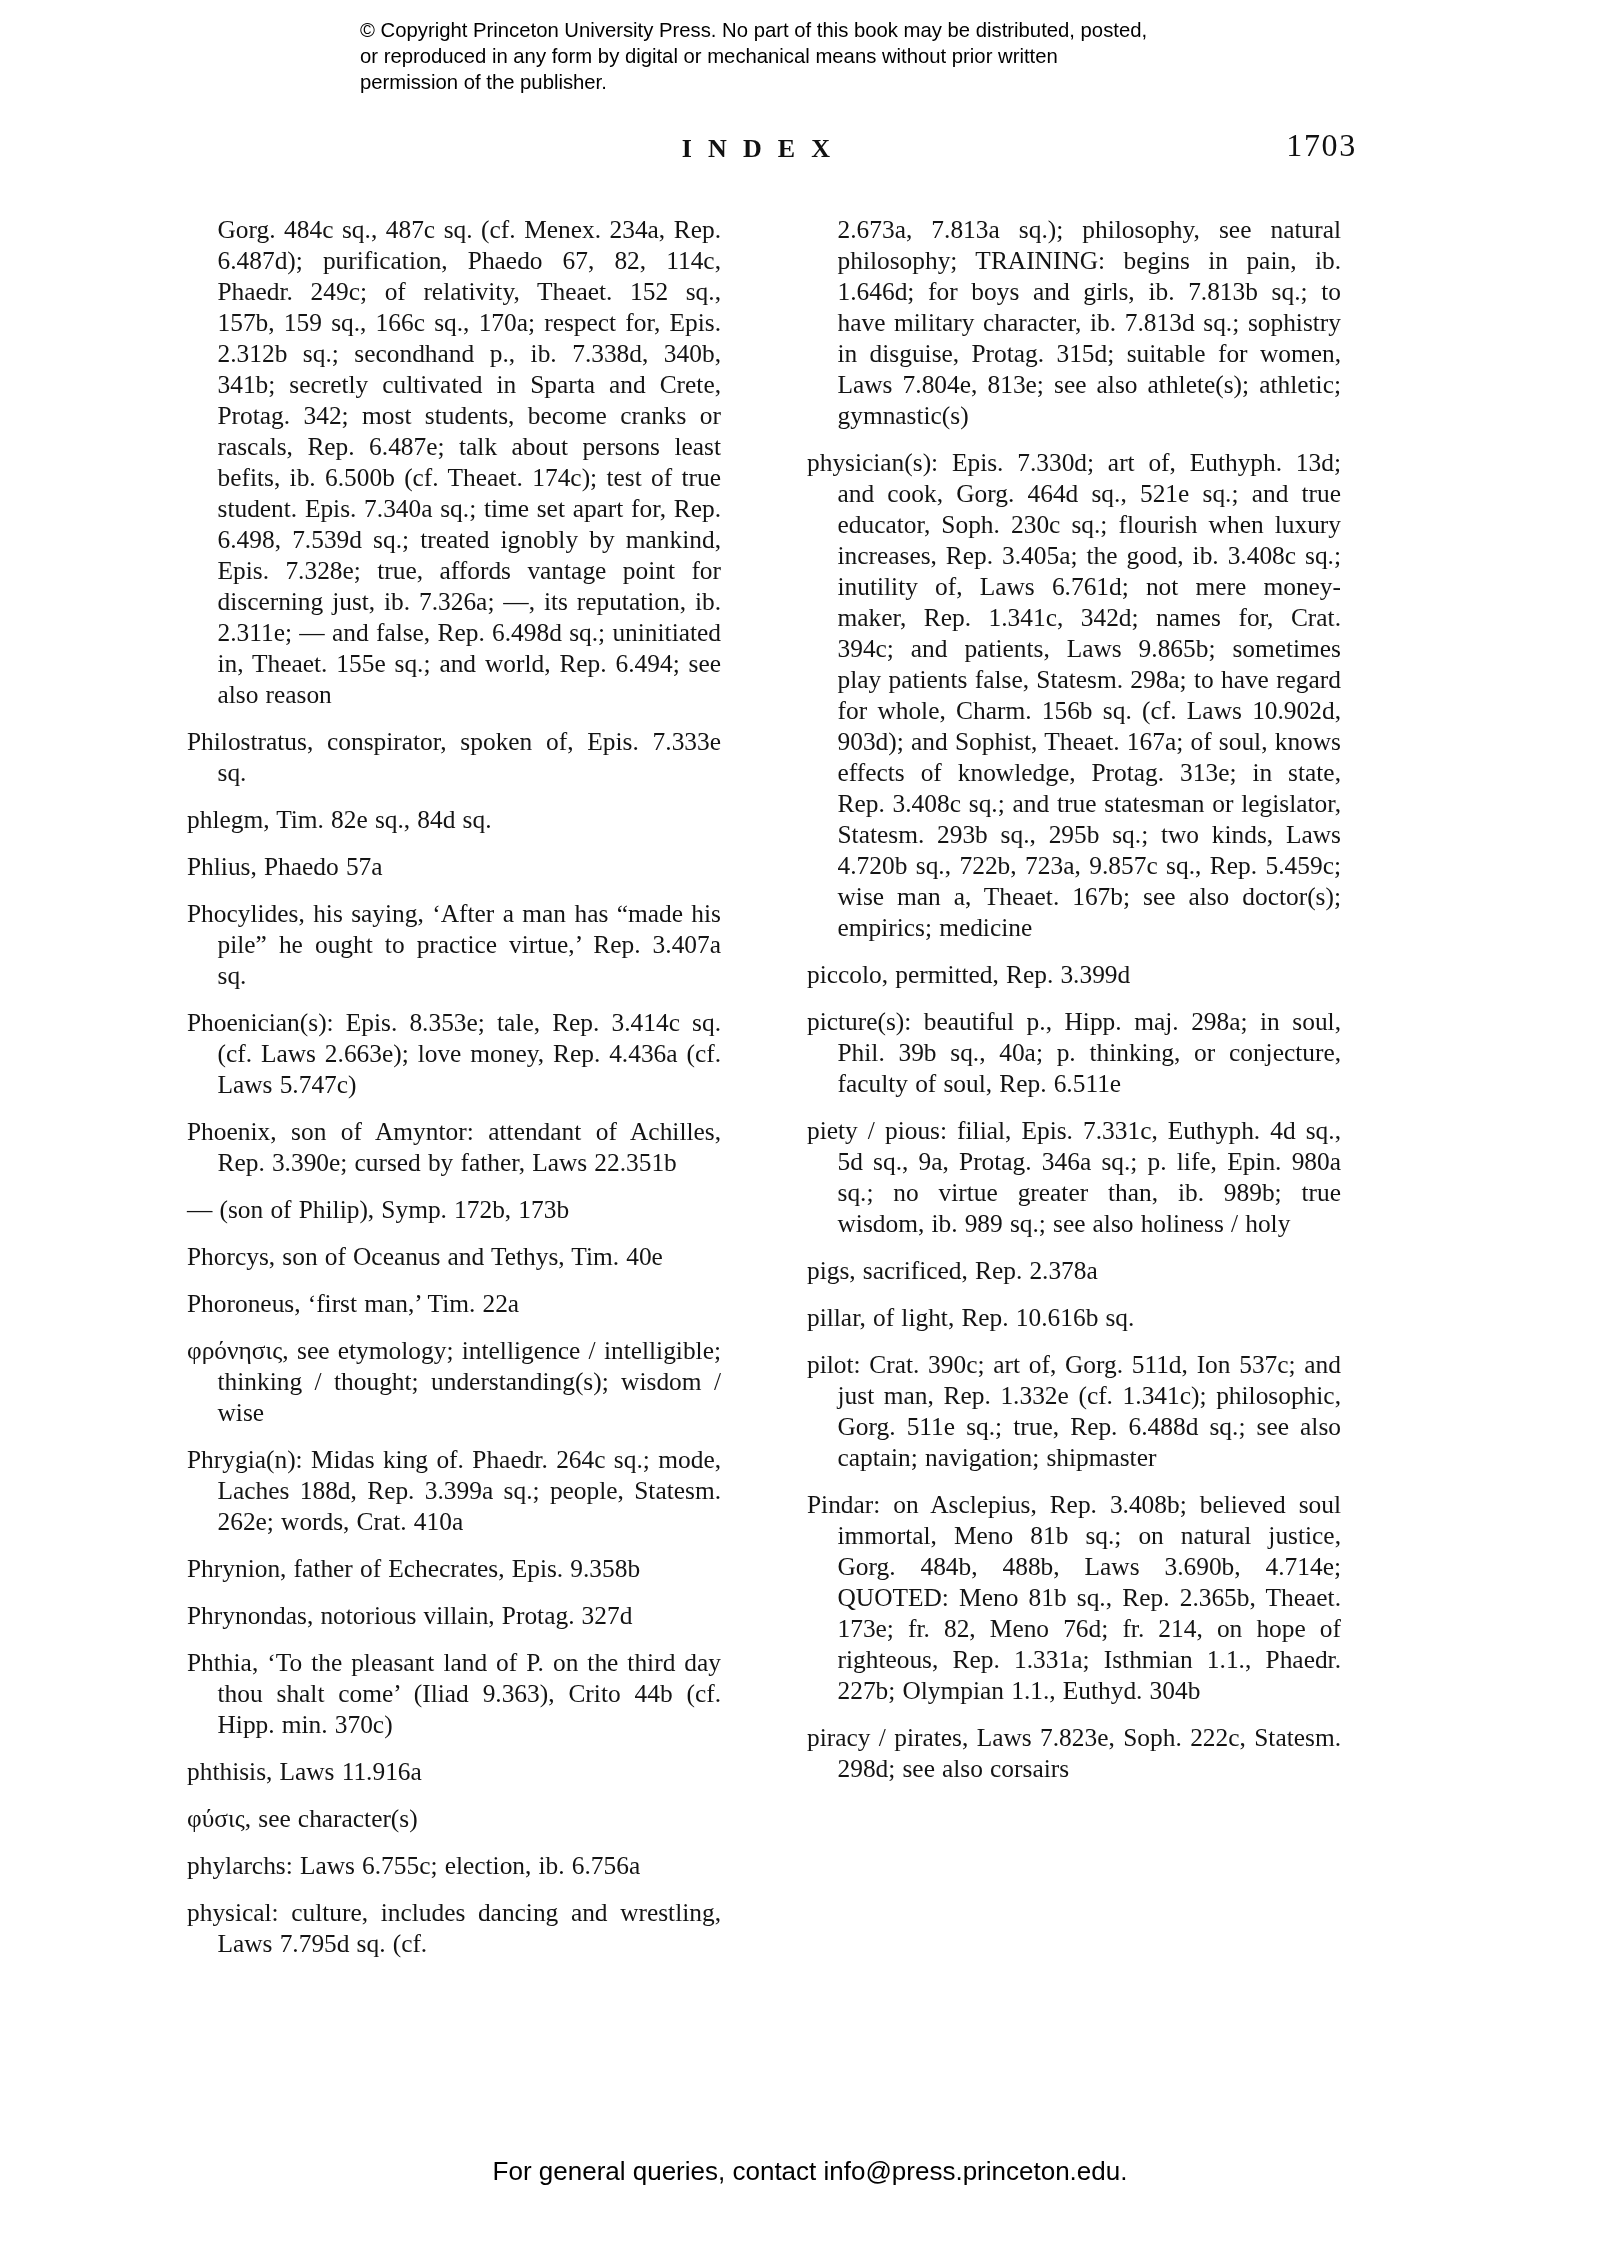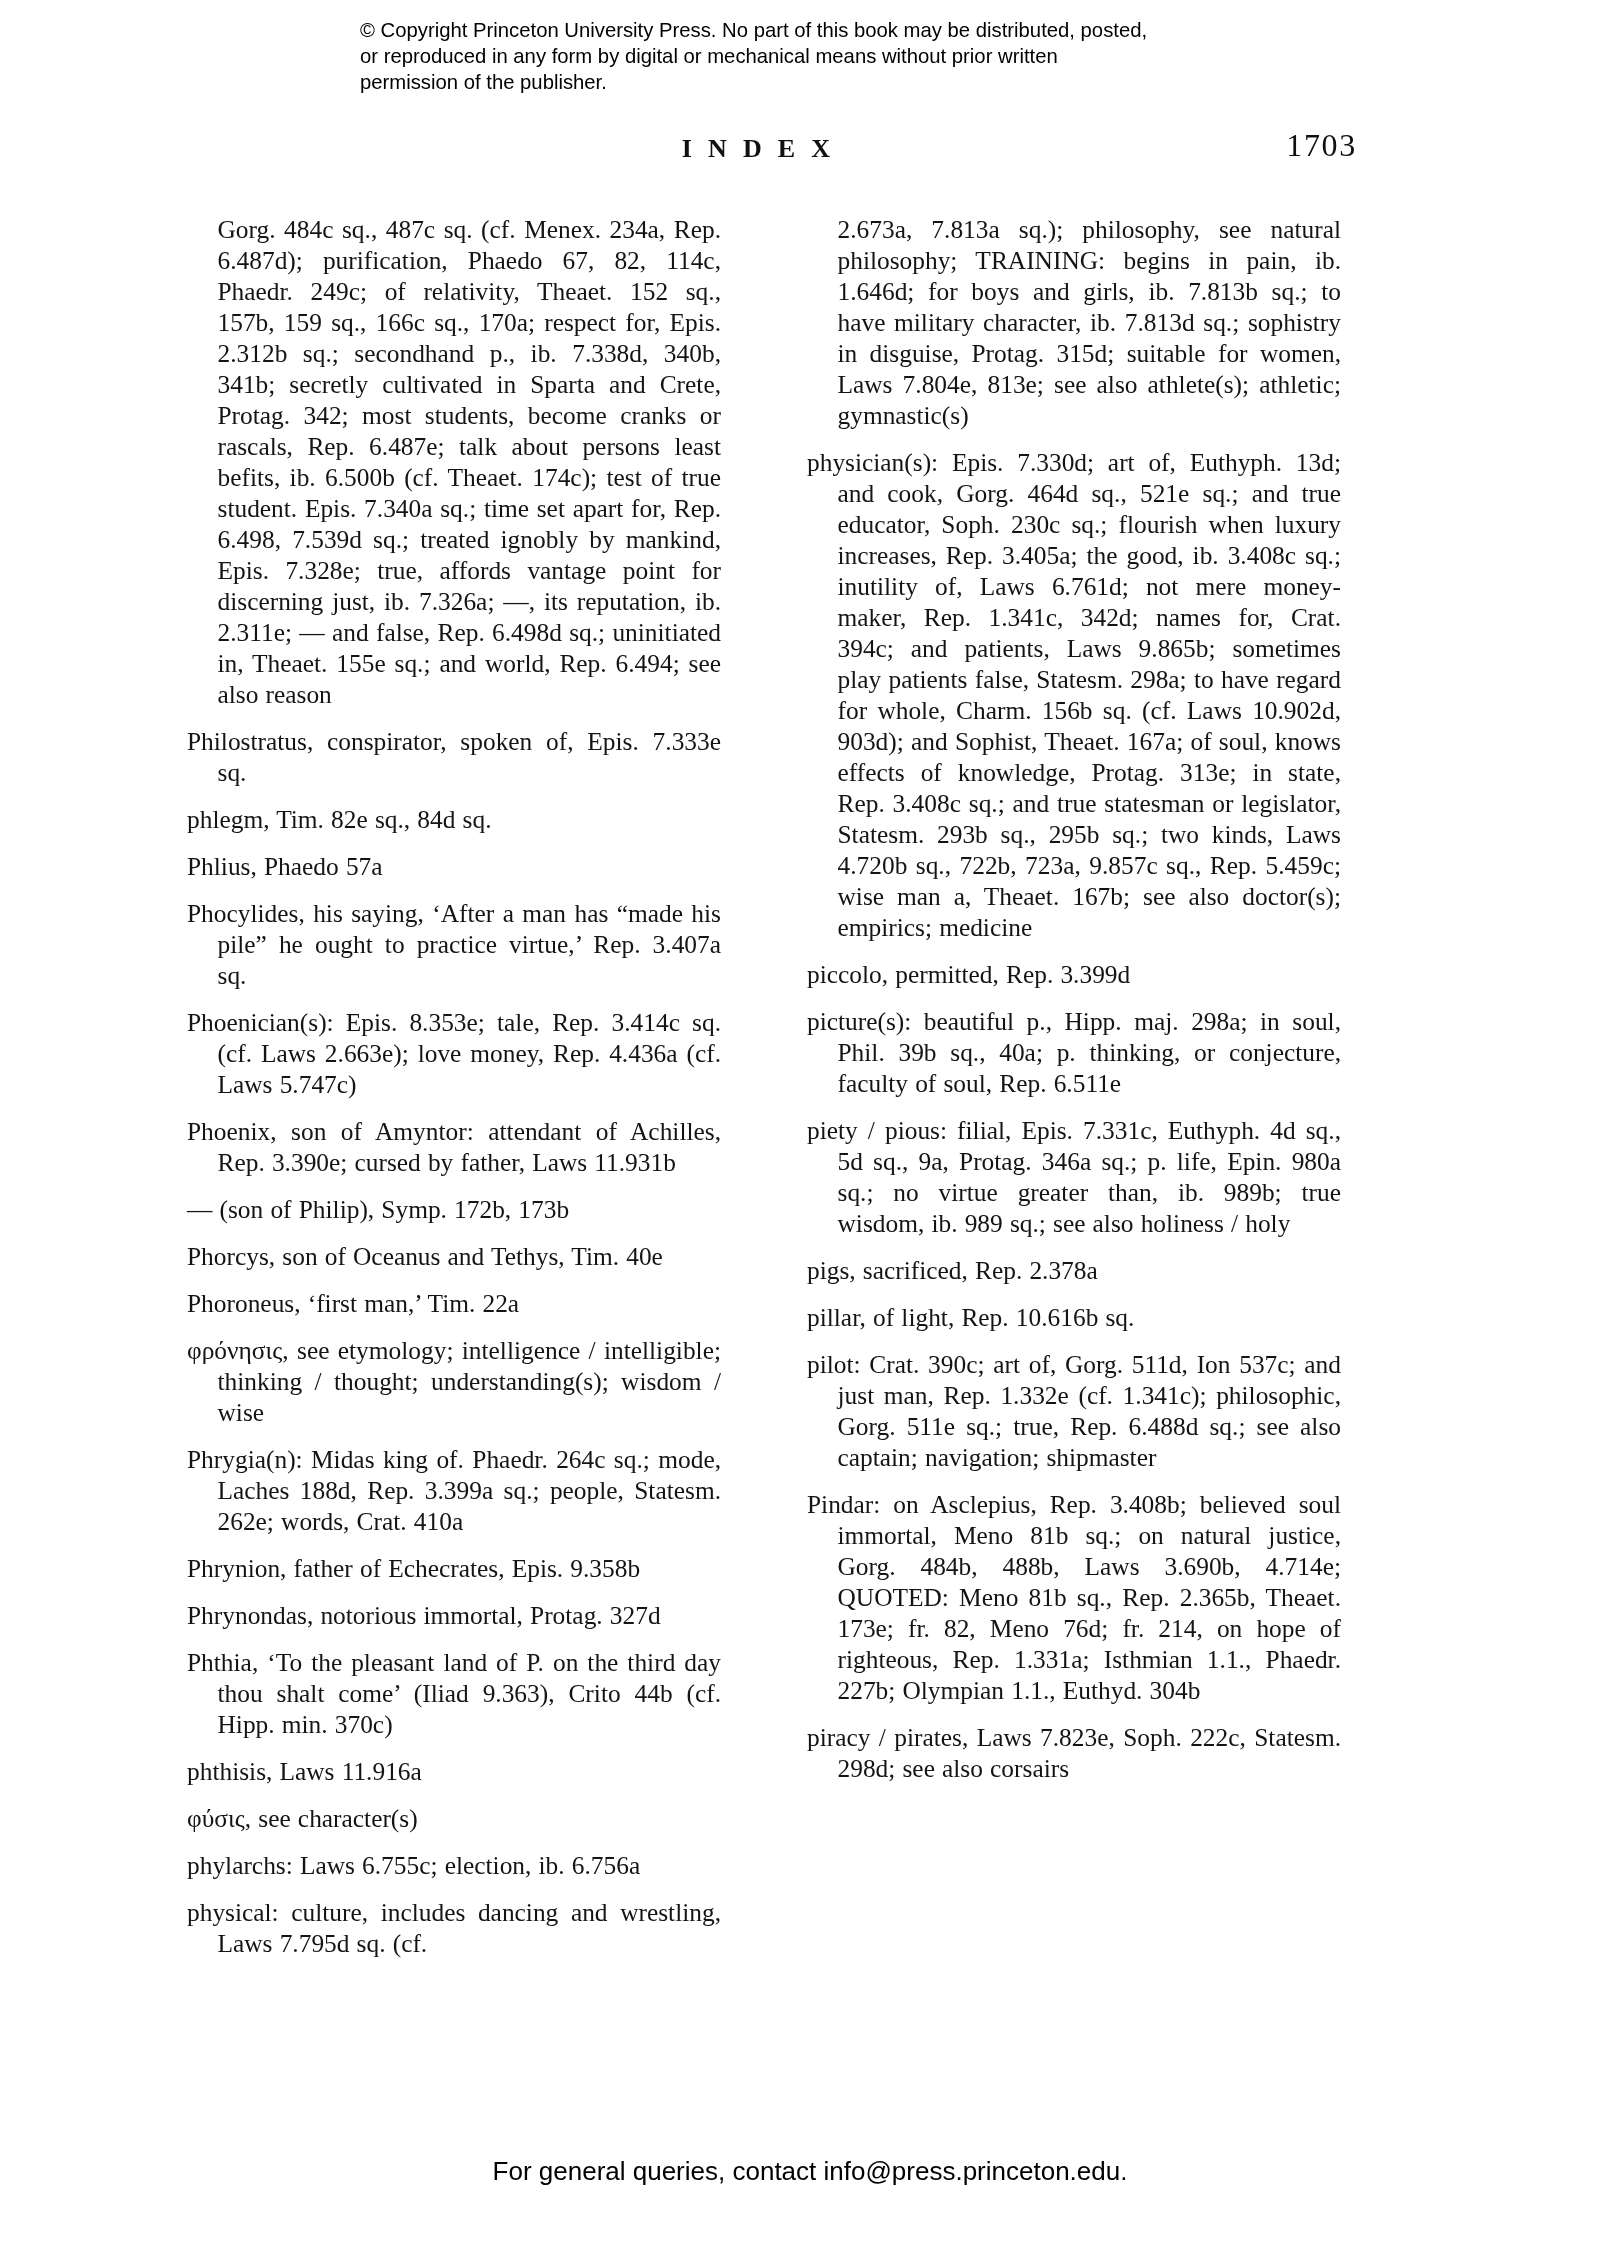--- a/index.html
+++ b/index.html
@@ -101,28 +101,28 @@
   </div>
 
   <div class="columns">
     <div class="column">
         <p class="entry continuation">Gorg. 484c sq., 487c sq. (cf. Menex. 234a, Rep. 6.487d); purification, Phaedo 67, 82, 114c, Phaedr. 249c; of relativity, Theaet. 152 sq., 157b, 159 sq., 166c sq., 170a; respect for, Epis. 2.312b sq.; secondhand p., ib. 7.338d, 340b, 341b; secretly cultivated in Sparta and Crete, Protag. 342; most students, become cranks or rascals, Rep. 6.487e; talk about persons least befits, ib. 6.500b (cf. Theaet. 174c); test of true student. Epis. 7.340a sq.; time set apart for, Rep. 6.498, 7.539d sq.; treated ignobly by mankind, Epis. 7.328e; true, affords vantage point for discerning just, ib. 7.326a; —, its reputation, ib. 2.311e; — and false, Rep. 6.498d sq.; uninitiated in, Theaet. 155e sq.; and world, Rep. 6.494; see also reason</p>
         <p class="entry">Philostratus, conspirator, spoken of, Epis. 7.333e sq.</p>
         <p class="entry">phlegm, Tim. 82e sq., 84d sq.</p>
         <p class="entry">Phlius, Phaedo 57a</p>
         <p class="entry">Phocylides, his saying, ‘After a man has “made his pile” he ought to practice virtue,’ Rep. 3.407a sq.</p>
         <p class="entry">Phoenician(s): Epis. 8.353e; tale, Rep. 3.414c sq. (cf. Laws 2.663e); love money, Rep. 4.436a (cf. Laws 5.747c)</p>
-        <p class="entry">Phoenix, son of Amyntor: attendant of Achilles, Rep. 3.390e; cursed by father, Laws 11.931b</p>
+        <p class="entry">Phoenix, son of Amyntor: attendant of Achilles, Rep. 3.390e; cursed by father, Laws 22.351b</p>
         <p class="entry">— (son of Philip), Symp. 172b, 173b</p>
         <p class="entry">Phorcys, son of Oceanus and Tethys, Tim. 40e</p>
         <p class="entry">Phoroneus, ‘first man,’ Tim. 22a</p>
         <p class="entry">φρόνησις, see etymology; intelligence / intelligible; thinking / thought; understanding(s); wisdom / wise</p>
         <p class="entry">Phrygia(n): Midas king of. Phaedr. 264c sq.; mode, Laches 188d, Rep. 3.399a sq.; people, Statesm. 262e; words, Crat. 410a</p>
         <p class="entry">Phrynion, father of Echecrates, Epis. 9.358b</p>
-        <p class="entry">Phrynondas, notorious immortal, Protag. 327d</p>
+        <p class="entry">Phrynondas, notorious villain, Protag. 327d</p>
         <p class="entry">Phthia, ‘To the pleasant land of P. on the third day thou shalt come’ (Iliad 9.363), Crito 44b (cf. Hipp. min. 370c)</p>
         <p class="entry">phthisis, Laws 11.916a</p>
         <p class="entry">φύσις, see character(s)</p>
         <p class="entry">phylarchs: Laws 6.755c; election, ib. 6.756a</p>
         <p class="entry">physical: culture, includes dancing and wrestling, Laws 7.795d sq. (cf.</p>
       </div>
     <div class="column">
         <p class="entry continuation">2.673a, 7.813a sq.); philosophy, see natural philosophy; TRAINING: begins in pain, ib. 1.646d; for boys and girls, ib. 7.813b sq.; to have military character, ib. 7.813d sq.; sophistry in disguise, Protag. 315d; suitable for women, Laws 7.804e, 813e; see also athlete(s); athletic; gymnastic(s)</p>
         <p class="entry">physician(s): Epis. 7.330d; art of, Euthyph. 13d; and cook, Gorg. 464d sq., 521e sq.; and true educator, Soph. 230c sq.; flourish when luxury increases, Rep. 3.405a; the good, ib. 3.408c sq.; inutility of, Laws 6.761d; not mere money-maker, Rep. 1.341c, 342d; names for, Crat. 394c; and patients, Laws 9.865b; sometimes play patients false, Statesm. 298a; to have regard for whole, Charm. 156b sq. (cf. Laws 10.902d, 903d); and Sophist, Theaet. 167a; of soul, knows effects of knowledge, Protag. 313e; in state, Rep. 3.408c sq.; and true statesman or legislator, Statesm. 293b sq., 295b sq.; two kinds, Laws 4.720b sq., 722b, 723a, 9.857c sq., Rep. 5.459c; wise man a, Theaet. 167b; see also doctor(s); empirics; medicine</p>
         <p class="entry">piccolo, permitted, Rep. 3.399d</p>

